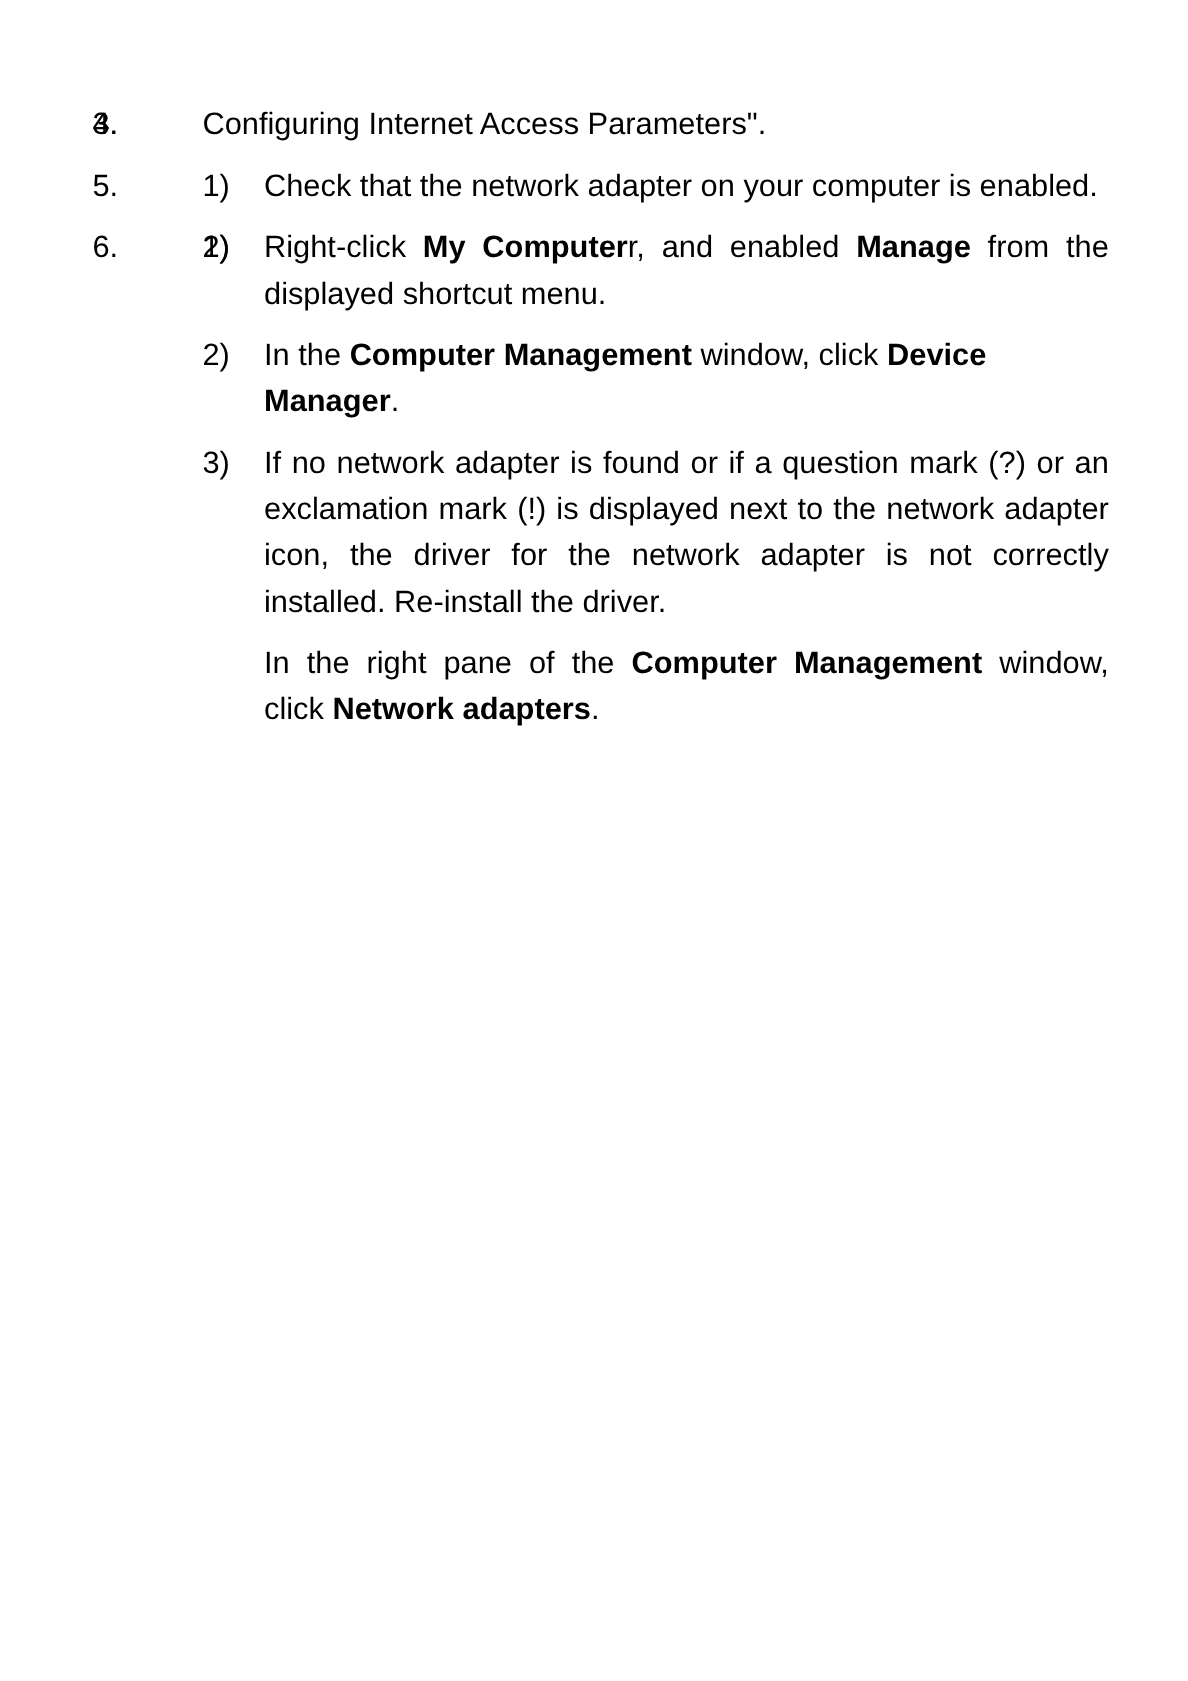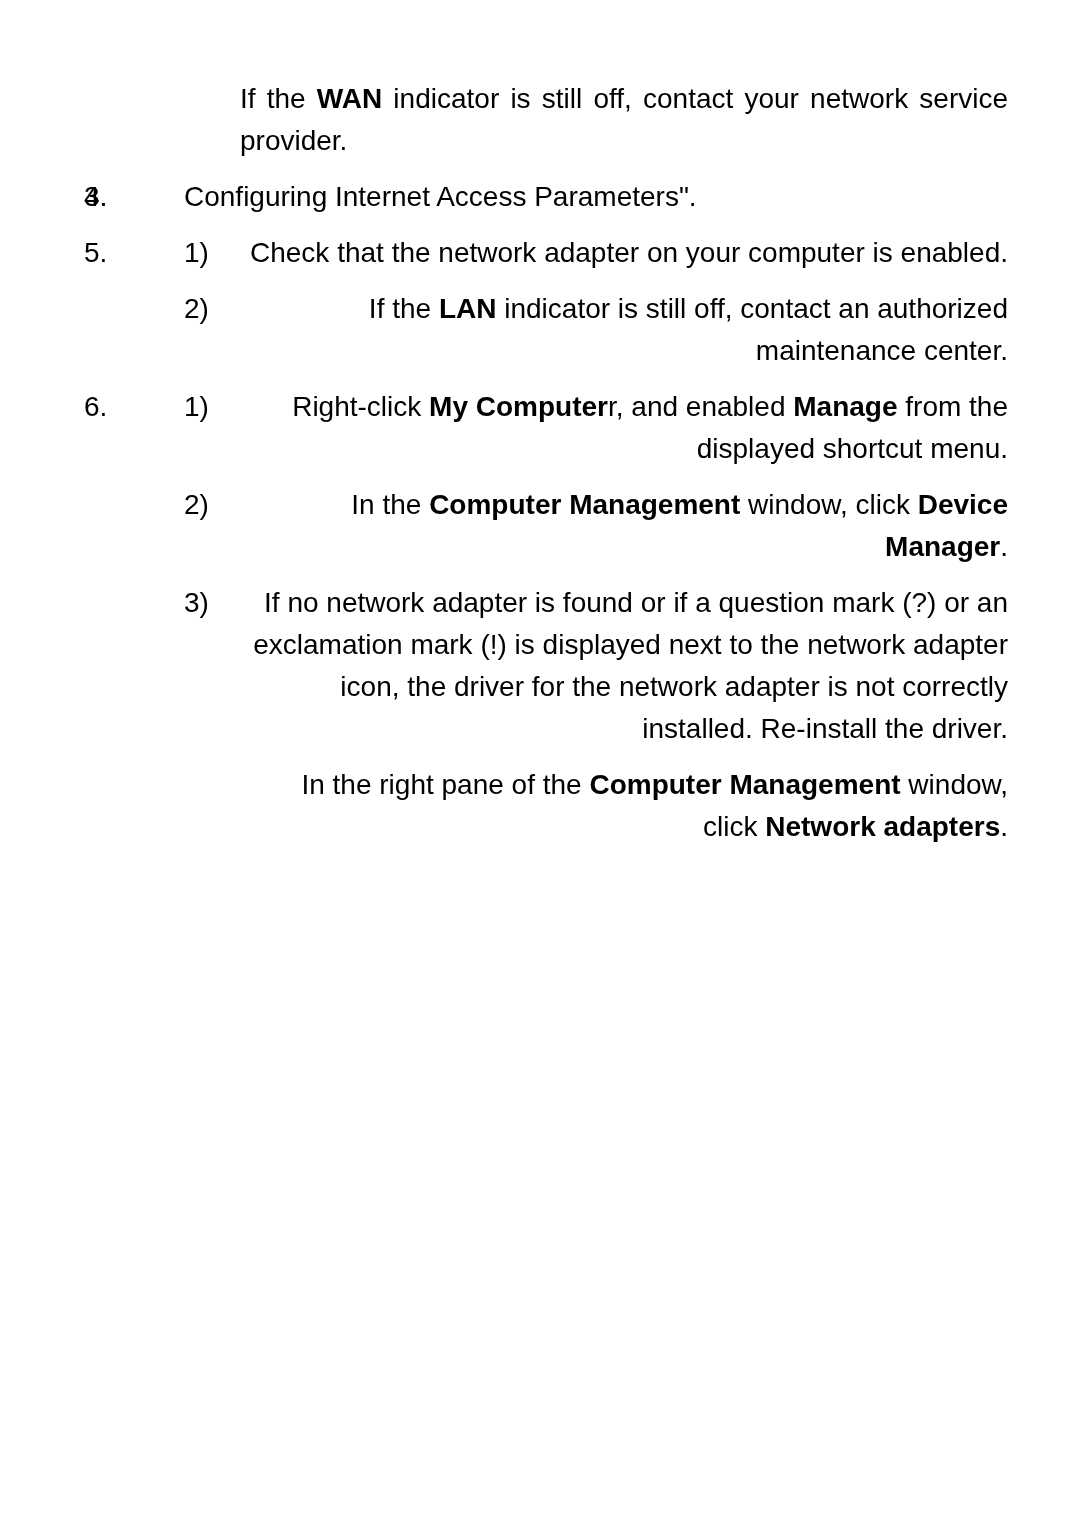--- a/index.html
+++ b/index.html
@@ -54,40 +54,36 @@
     margin-top: 14px;
   }
   .li2 > .num {
     position: absolute;
     left: 0;
     top: 0;
     width: 40px;
   }
   .li2 .body > p {
     margin: 14px 0 0 0;
-    text-align: right;
   }
   .li2 .body > p:first-child { margin-top: 0; }
 
   .justify { text-align: justify; }
 
   
   .leadline {
     margin: 0 0 14px 0 !important;
     padding-left: 168px;
   }
 </style>
 </head>
 <body>
 
 <div class="page">
 
-  <p class="leadline justify">
-    <span>If the </span><b>WAN</b><span> indicator is still off, contact your network service provider.</span>
-  </p>
 
   <ol class="ol1">
 
     <li class="li1">
       <span class="num">3.</span>
     </li>
 
     <li class="li1">
       <span class="num">4.</span>
       <div class="body">
@@ -101,23 +97,20 @@
         <ol class="ol2">
           <li class="li2">
             <span class="num">1)</span>
             <div class="body">
               <p>Check that the network adapter on your computer is enabled.</p>
             </div>
           </li>
           <li class="li2">
             <span class="num">2)</span>
             <div class="body">
-              <p class="justify">
-                <span>If the </span><b>LAN</b><span> indicator is still off, contact an authorized maintenance center.</span>
-              </p>
             </div>
           </li>
         </ol>
       </div>
     </li>
 
     <li class="li1">
       <span class="num">6.</span>
       <div class="body">
         <ol class="ol2">

